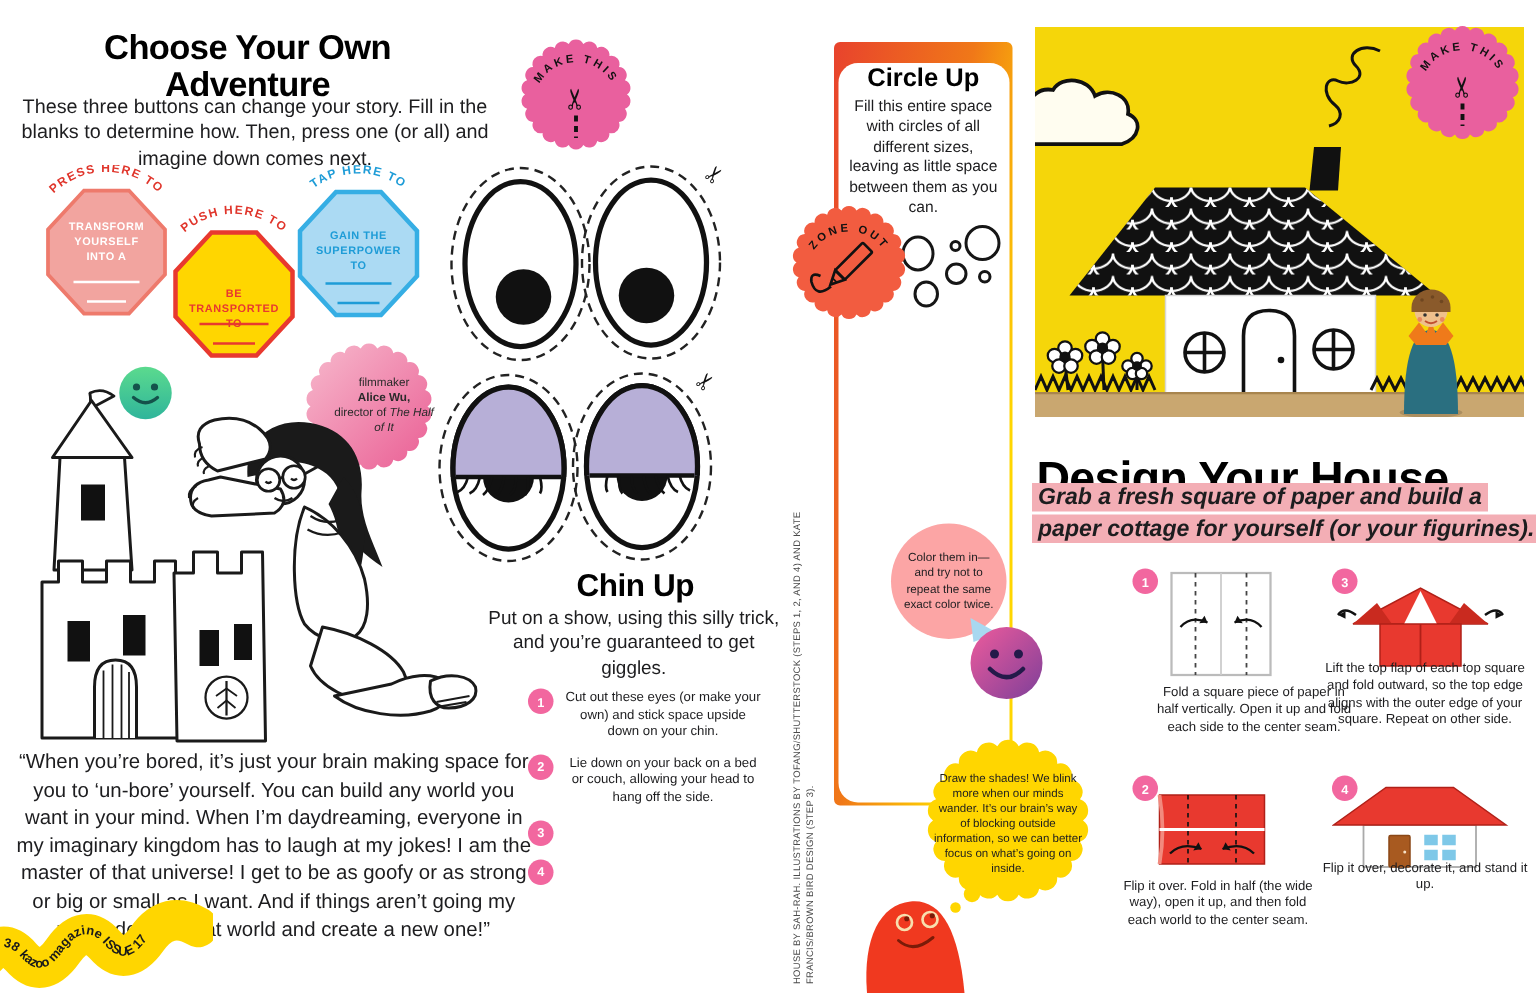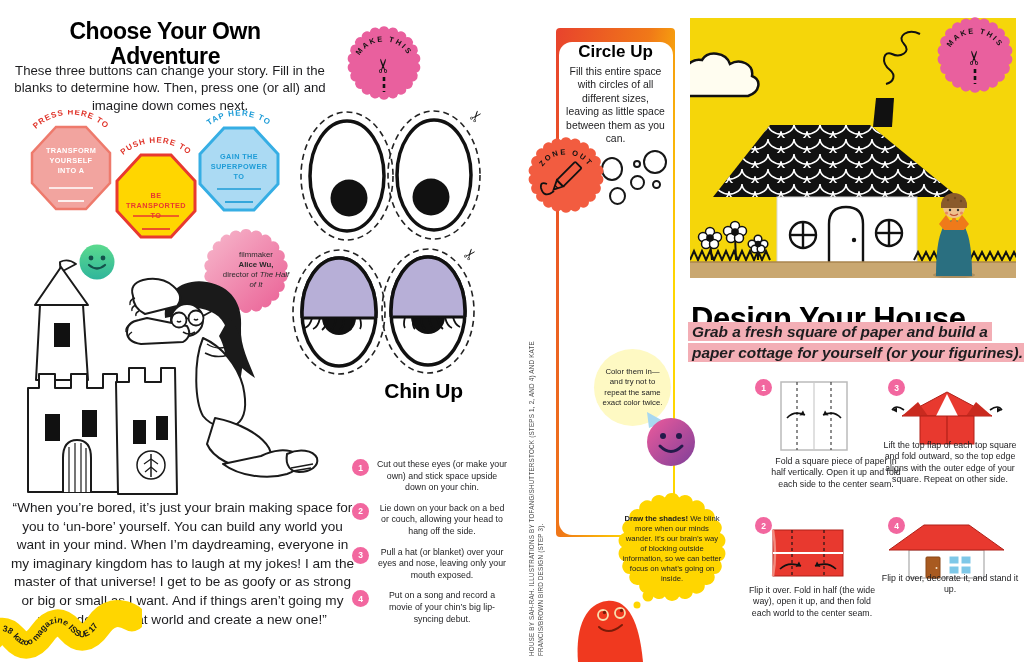--- a/index.html
+++ b/index.html
@@ -23,22 +23,22 @@
   .circle-box-inner{position:relative;width:114px;height:493px;background:#fff;border-radius:13px;}
   .cu-title{font-size:17px;margin-top:11px;}
   .cu-text{font-size:10.4px;line-height:1.3;margin:3px auto 0;width:100px;}
   .drawn-circle{position:absolute;border:2px solid #161616;border-radius:50%;}
   .design-title{font-size:31px;letter-spacing:-0.5px;}
   .hl{background:#F3AEB5;font-style:italic;font-weight:bold;font-size:15.4px;line-height:1.35;
     padding:1px 4px;-webkit-box-decoration-break:clone;box-decoration-break:clone;}
   .cap{font-size:8.8px;line-height:1.3;text-align:center;}
   .credit{font-size:6.3px;line-height:1.45;color:#4a4a4a;letter-spacing:.2px;transform:rotate(-90deg);}
   .shades-text{font-size:7.7px;line-height:1.3;}
-  .shades-title{font-weight:bold;}
-  .color-bubble{width:77px;height:77px;border-radius:50%;background:#fef9c3;display:flex;align-items:center;justify-content:center;}
+  .shades-title{font-weight:normal;}
+  .color-bubble{width:77px;height:77px;border-radius:50%;background:#fca5a5;display:flex;align-items:center;justify-content:center;}
   svg text{font-family:"Liberation Sans","DejaVu Sans",sans-serif;}
 </style>
 </head>
 <body>
 
 <div id="spread">
 
   <svg width="0" height="0" style="position:absolute">
     <defs>
       <linearGradient id="gradAlice" x1="0" y1="0" x2="1" y2="1">
@@ -221,36 +221,35 @@
             <circle cx="181" cy="60" r="7.5"></circle>
           <line x1="171" y1="61" x2="174" y2="60"></line>
             <line x1="188" y1="58" x2="197" y2="53"></line>
         </g>
         <path d="M162,63 q2,2 4,0 M179,61 q2,2 4,0 M168,74 Q174,78 180,74" fill="none" stroke-width="1.6"></path>
       </g>
     </g>
   </svg>
 
   <h2 class="abs ctr chin-title" style="left:330px;top:378px;width:185px;">Chin Up</h2>
+  <div class="abs ctr chin-sub" style="left:325px;top:404px;width:195px;">Put on a show, using this silly trick, and you’re guaranteed to get giggles.</div>
   <div class="abs" style="left:352px;top:459px;width:162px;">
     <div class="step-row">
       <div class="num">1</div>
       <div class="step-text">Cut out these eyes (or make your own) and stick space upside down on your chin.</div>
     </div>
     <div class="step-row">
       <div class="num">2</div>
       <div class="step-text">Lie down on your back on a bed or couch, allowing your head to hang off the side.</div>
     </div>
     <div class="step-row">
       <div class="num">3</div>
-      <div class="step-text">Pull a hat (or blanket) over your eyes and nose, leaving only your mouth exposed.</div>
     </div>
     <div class="step-row">
       <div class="num">4</div>
-      <div class="step-text">Put on a song and record a movie of your chin’s big lip-syncing debut.</div>
     </div>
   </div>
 
   <div class="abs ctr quote" style="left:10px;top:499px;width:345px;">“When you’re bored, it’s just your brain making space for you to ‘un-bore’ yourself. You can build any world you want in your mind. When I’m daydreaming, everyone in my imaginary kingdom has to laugh at my jokes! I am the master of that universe! I get to be as goofy or as strong or big or small as I want. And if things aren’t going my way, I destroy that world and create a new one!”</div>
 
   <svg class="abs" style="left:-8px;top:596px;" width="150" height="66" viewBox="0 0 150 66">
     <defs>
         <path id="wavep" d="M-6,48 Q8,26 22,42 Q36,58 50,38 Q64,18 78,34 Q92,50 106,30 Q120,10 140,22" fill="none"></path>
       </defs>
     <use href="#wavep" stroke="#FFD600" stroke-width="27" stroke-linecap="round" fill="none"></use>

